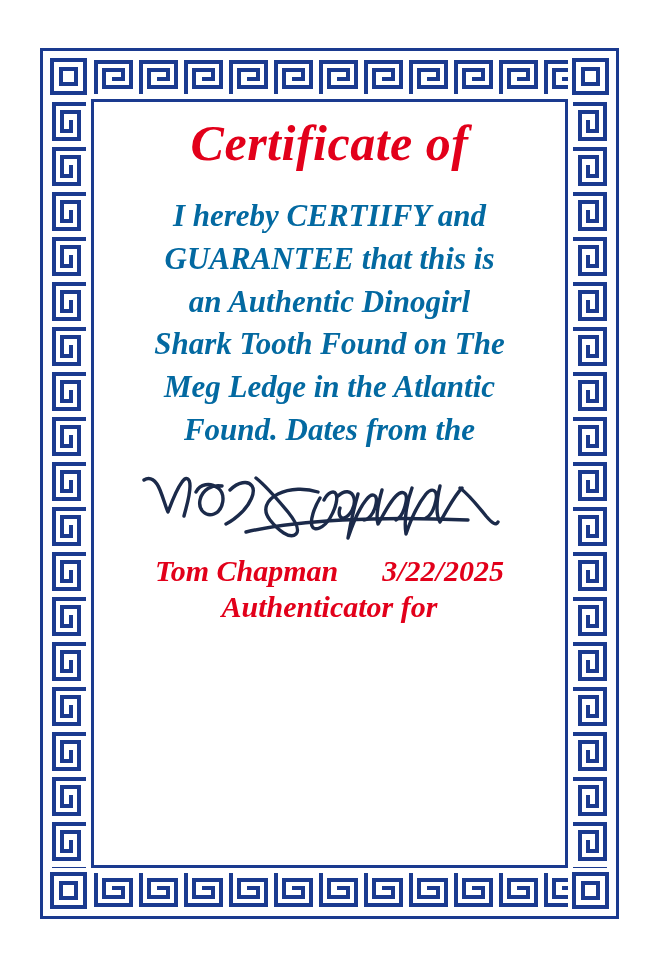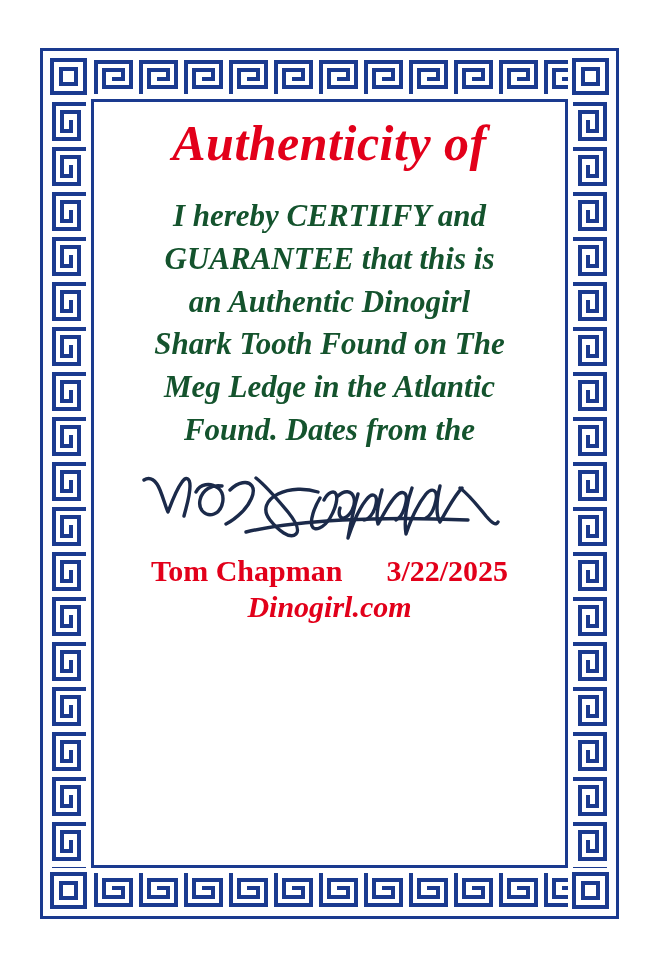--- a/index.html
+++ b/index.html
@@ -90,39 +90,40 @@
     margin: 10px 0 0 0;
     letter-spacing: 0.5px;
   }
 
   .body-text {
     font-family: "Liberation Serif", serif;
     font-weight: bold;
     font-style: italic;
     font-size: 31px;
     line-height: 1.38;
-    color: #14532d;
+    color: #0369a1;
     margin: 22px 0 0 0;
     padding: 0 2px;
   }
 
   .signature-area {
     position: relative;
     height: 96px;
     margin-top: 6px;
   }
   .signature-svg {
     position: absolute;
     left: 38px;
     top: 2px;
   }
 
   .signer-line {
     font-family: "Liberation Serif", serif;
     font-weight: bold;
+    font-style: italic;
     font-size: 30px;
     color: #e2001a;
     margin: 0;
     white-space: nowrap;
   }
   .signer-name { margin-right: 44px; }
 
   .signer-role,
   .signer-site {
     font-family: "Liberation Serif", serif;
@@ -216,21 +217,21 @@
         <rect x="15" y="15" width="15" height="15" fill="none" stroke="#1a3a8f" stroke-width="4"></rect>
       </svg>
     </div>
 
     <div class="frame-inner"></div>
   </div>
 
   <div class="content">
 
     <div class="title">
-      <div>Authenticity of</div>
+      <div>Certificate of</div>
     </div>
 
     <div class="body-text">
       <div>I hereby CERTIIFY and</div>
       <div>GUARANTEE that this is</div>
       <div>an Authentic Dinogirl</div>
       <div>Shark Tooth Found on The</div>
       <div>Meg Ledge in the Atlantic</div>
       <div>Found. Dates from the</div>
     </div>
@@ -250,16 +251,16 @@
           <path d="M302 26 C298 42 298 56 302 62 C308 52 316 36 324 28"></path>
           <path d="M322 28 C330 34 340 46 348 56 C354 63 358 66 360 62"></path>
           <path d="M108 72 C160 60 240 56 330 60"></path>
         </g>
       </svg>
     </div>
 
     <div class="signer-line">
       <span class="signer-name">Tom Chapman</span><span>3/22/2025</span>
     </div>
-    <div class="signer-site">Dinogirl.com</div>
+    <div class="signer-role">Authenticator for</div>
 
   </div>
 </div>
 
 </body></html>

